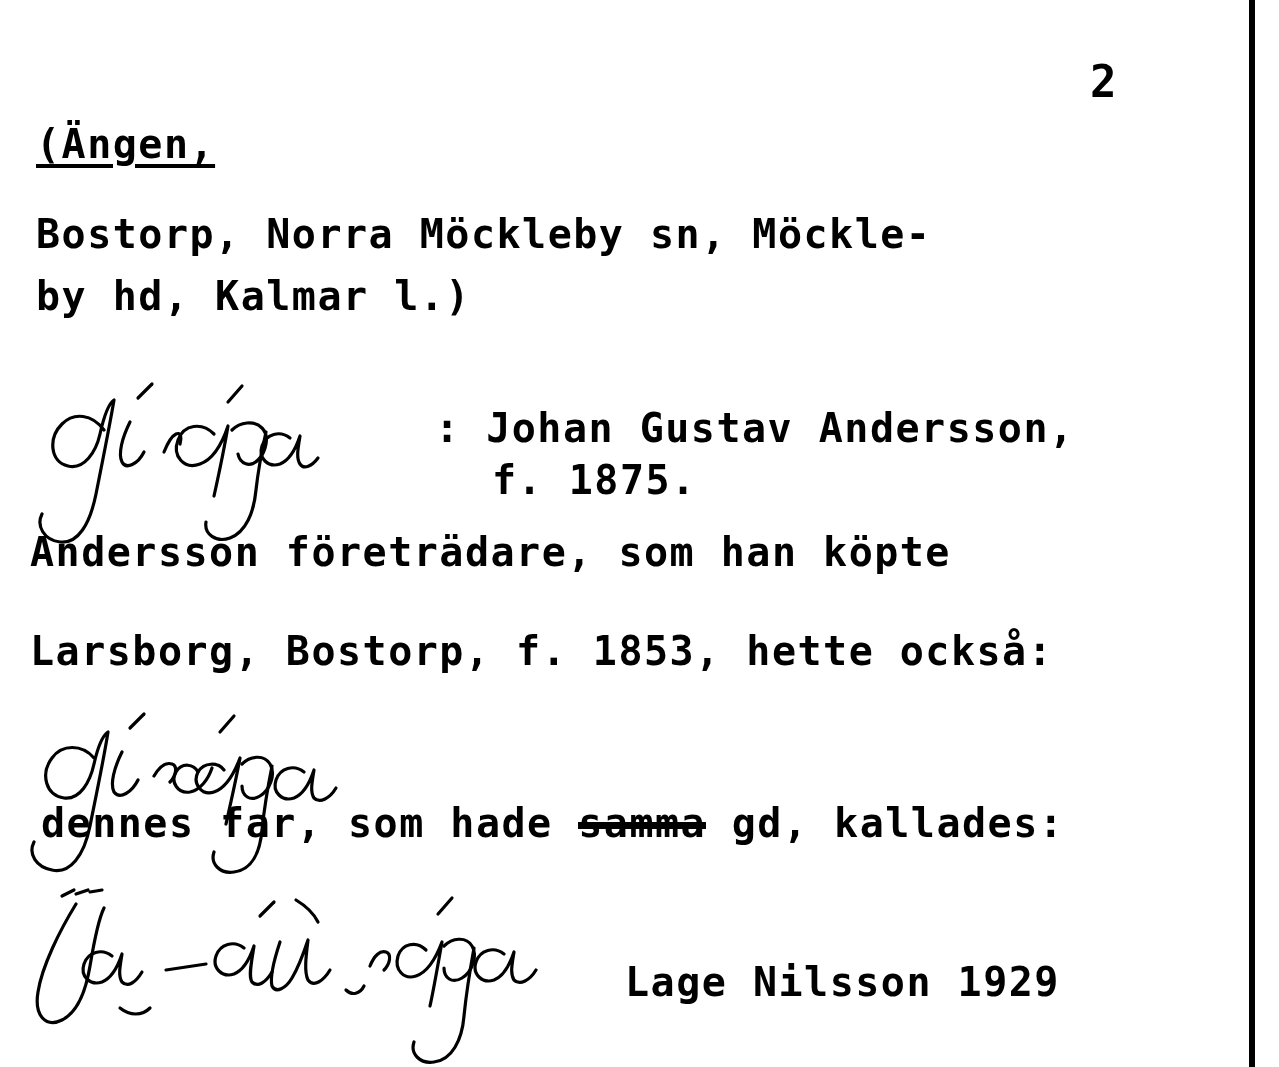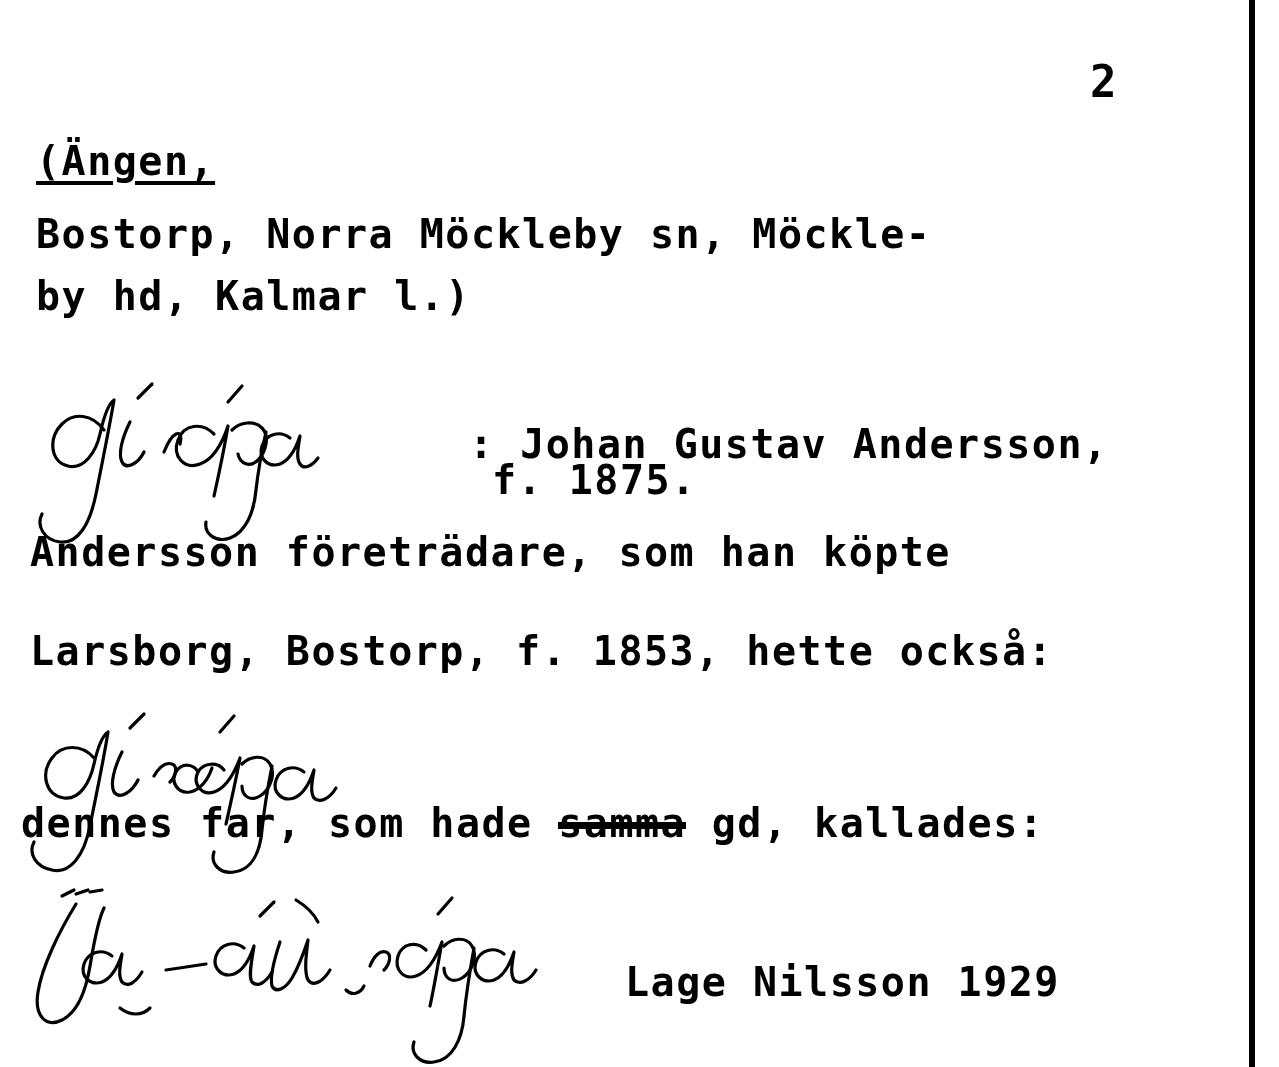--- a/index.html
+++ b/index.html
@@ -44,56 +44,54 @@
     line-height: 56px;
     letter-spacing: 1.5px;
     white-space: pre;
   }
   .heading {
     top: 116px;
     left: 36px;
     text-decoration: underline;
     text-underline-offset: 6px;
     text-decoration-thickness: 4px;
-    margin-top: 17px;
   }
   .line-place1 {
     top: 206px;
     left: 36px;
     text-align: right;
   }
   .line-place2 {
     top: 268px;
     left: 36px;
     text-align: right;
   }
   .name-line {
     top: 400px;
-    left: 469px;
-    margin-top: 16px;
+    left: 435px;
   }
   .name-line2 {
     top: 452px;
     left: 492px;
   }
   .para1-l1 {
     top: 524px;
     left: 30px;
   }
   .para1-l2 {
     top: 573px;
     left: 30px;
   }
   .para1-l3 {
     top: 623px;
     left: 30px;
   }
   .para2 {
     top: 795px;
-    left: 21px;
+    left: 41px;
   }
   .signature {
     top: 954px;
     left: 625px;
   }
   
   .struck {
     position: relative;
     display: inline-block;
   }

